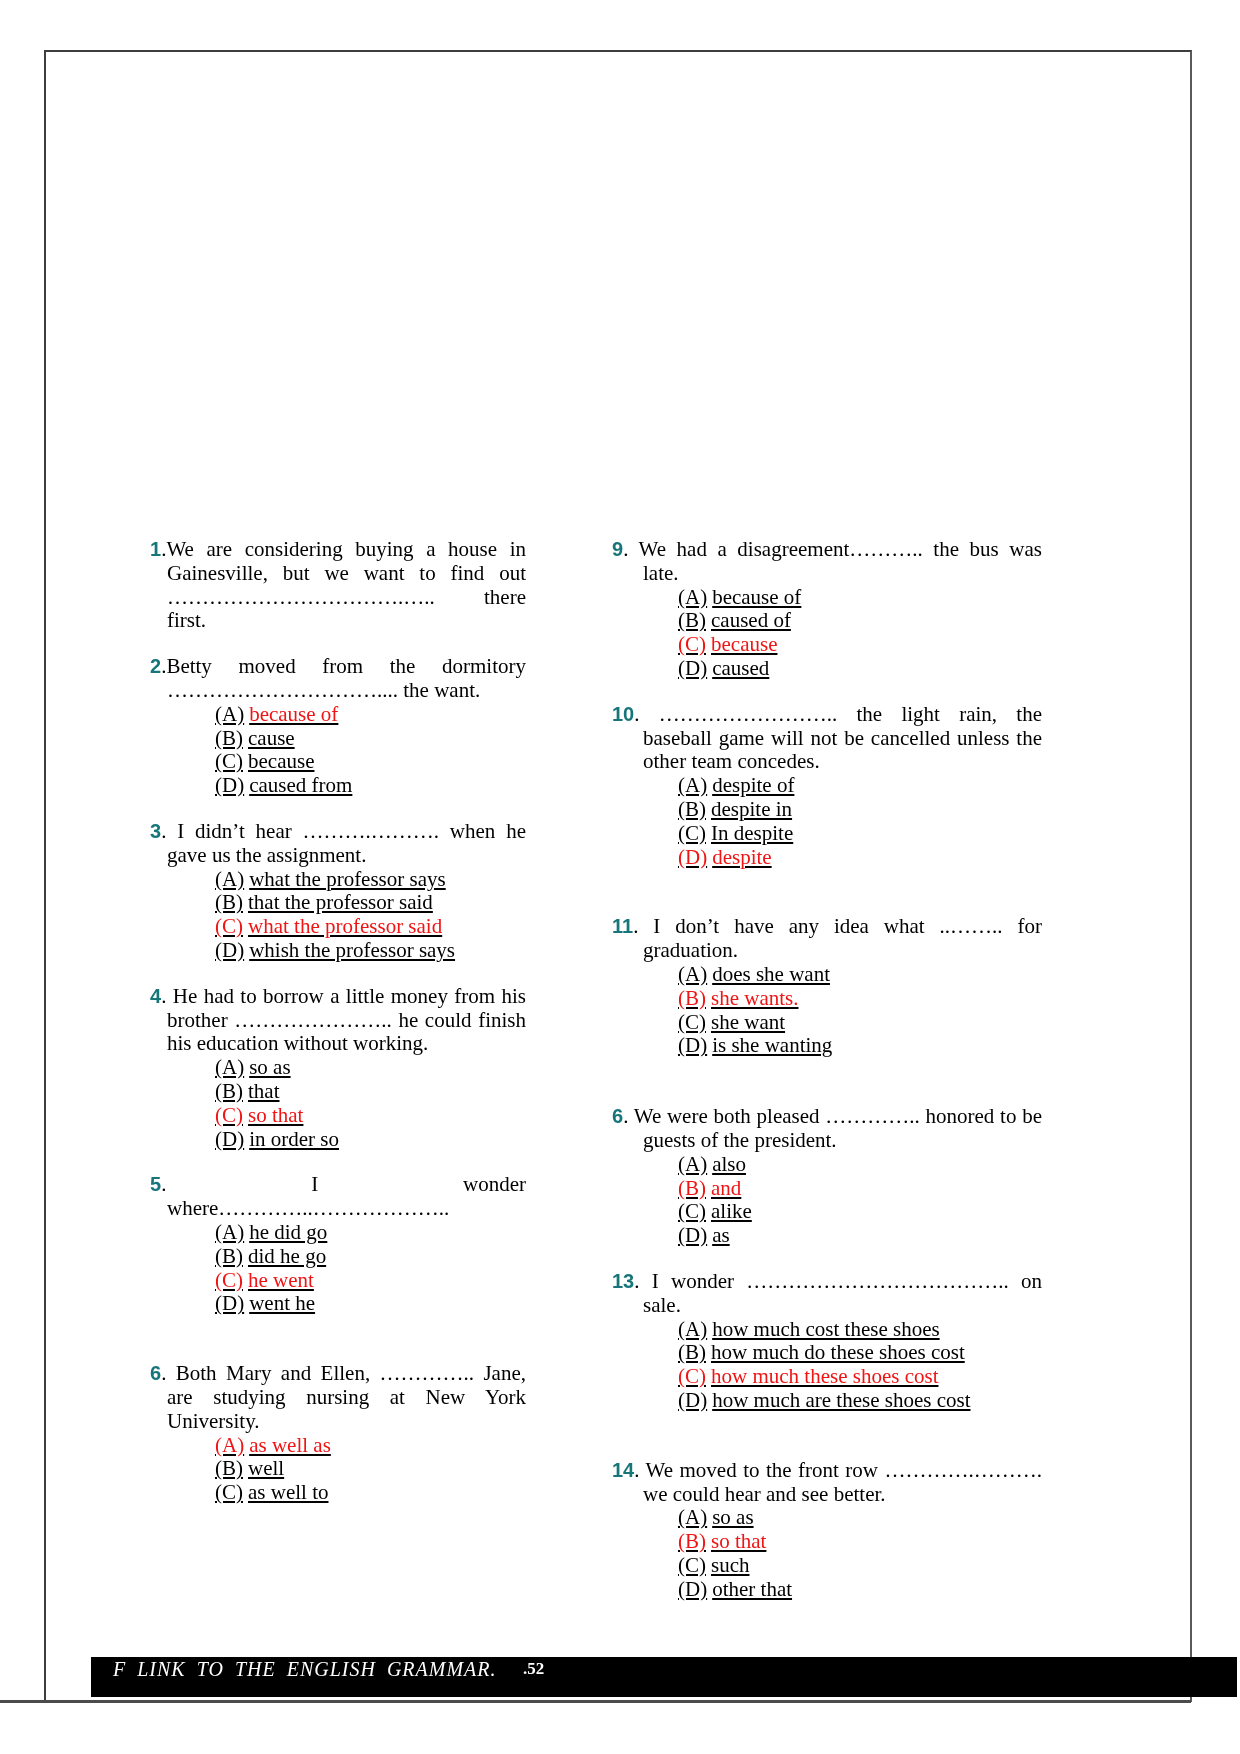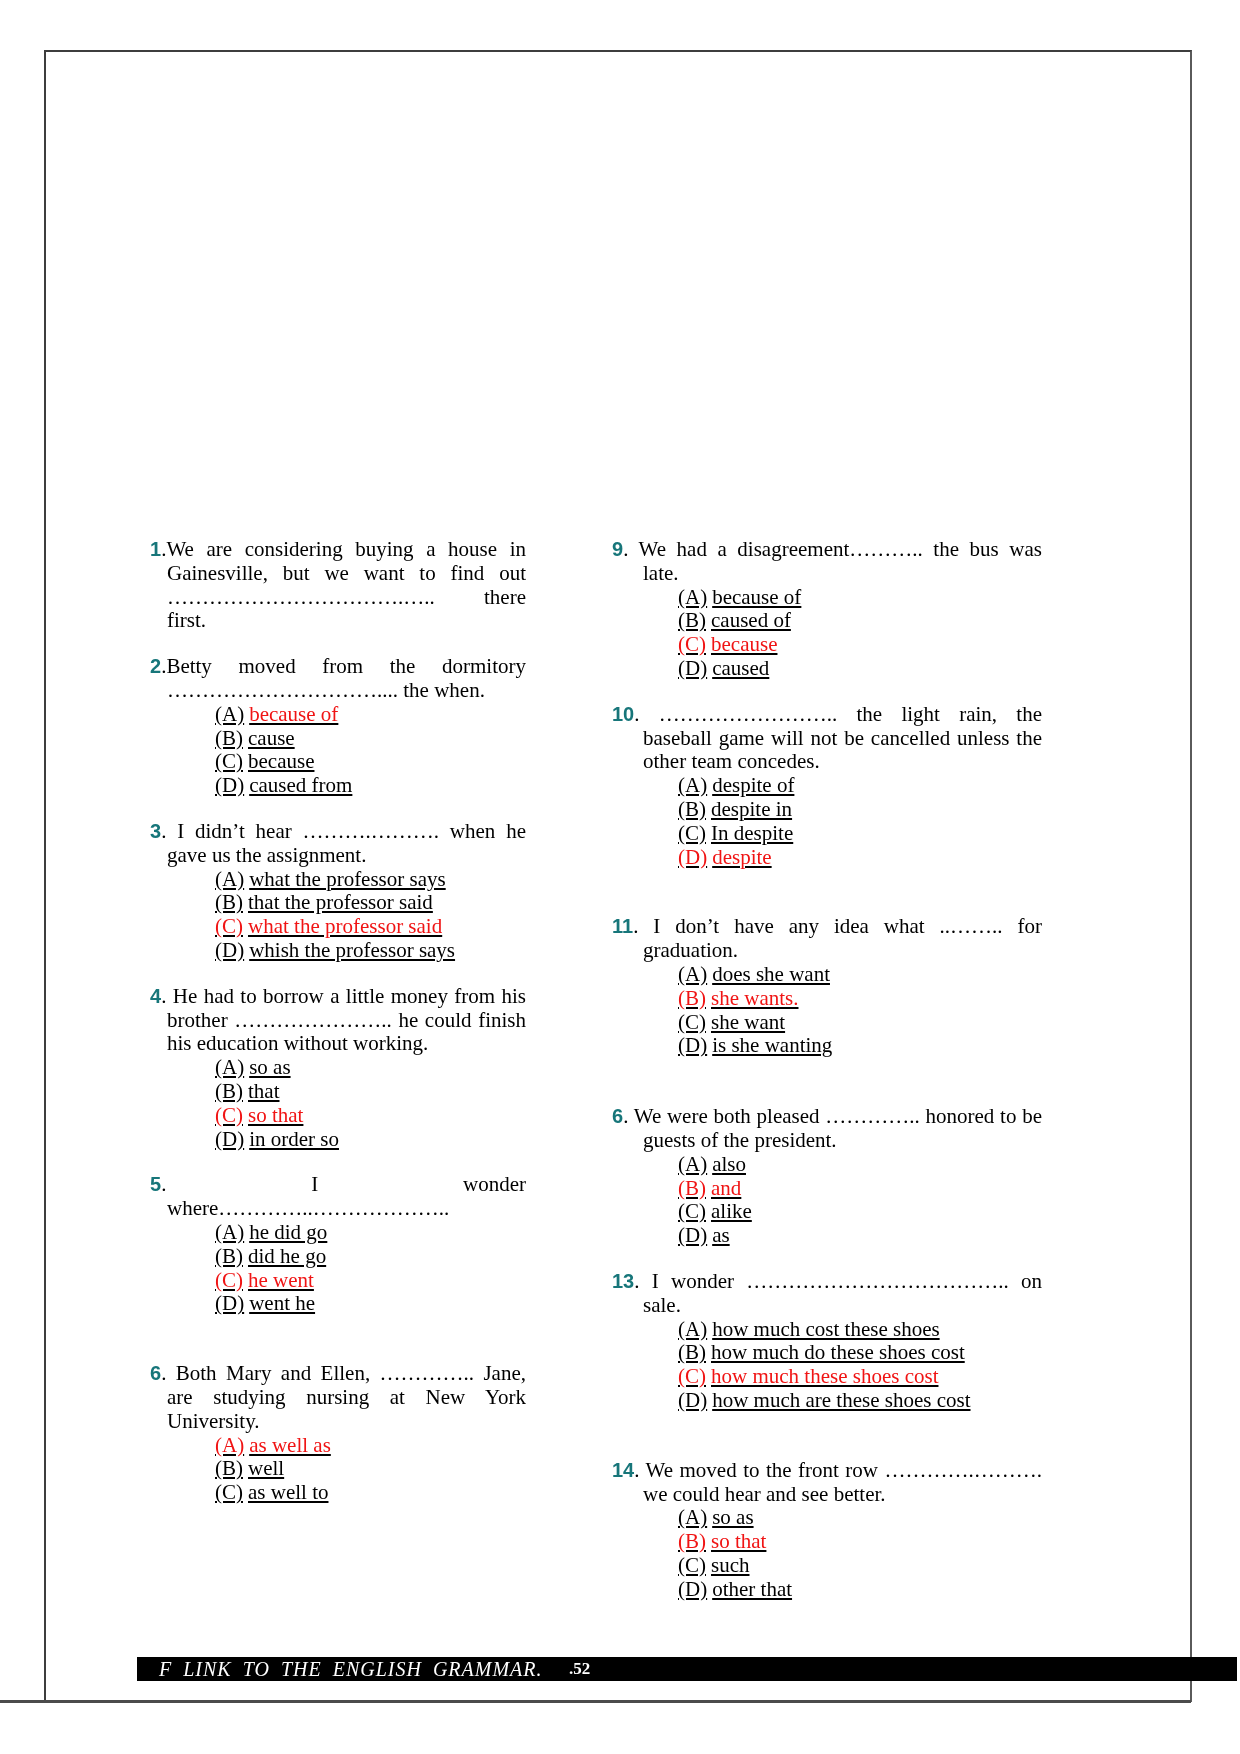--- a/index.html
+++ b/index.html
@@ -37,22 +37,22 @@
     color:var(--teal);font-family:"Liberation Sans",sans-serif;
     font-weight:bold;font-size:20px;
   }
   .qdot{color:var(--ink);}
   .col-left .options{margin-left:65px;}
   .col-right .options{margin-left:66px;}
   .option{white-space:nowrap;text-decoration:underline;}
   .opt-label{margin-right:5px;}
   .correct{color:var(--red);}
   .footer-bar{
-    position:absolute;left:91px;right:3px;top:1657px;height:24px;
-    background:var(--fbg);color:var(--ftx);margin-left:46px;
+    position:absolute;left:91px;right:3px;top:1657px;height:40px;
+    background:var(--fbg);color:var(--ftx);
   }
   .footer-title{
     position:absolute;left:22px;top:0;line-height:24px;
     font-style:italic;font-size:20px;letter-spacing:1px;word-spacing:5px;
   }
   .footer-num{
     position:absolute;left:432px;top:0;line-height:24px;
     font-weight:bold;font-size:17px;
   }
 </style>
@@ -60,21 +60,21 @@
 <body>
 
 <div class="page-frame"></div>
 <div class="frame-bottom-line"></div>
 
 <div class="col col-left">
     <div class="question">
       <p class="stem"><span class="qnum">1</span><span class="qdot">.</span><span class="stem-text">We are considering buying a house in Gainesville, but we want to find out …………………………….….. there first.</span></p>
     </div>
     <div class="question">
-      <p class="stem"><span class="qnum">2</span><span class="qdot">.</span><span class="stem-text">Betty moved from the dormitory ………………………….... the when.</span></p>
+      <p class="stem"><span class="qnum">2</span><span class="qdot">.</span><span class="stem-text">Betty moved from the dormitory ………………………….... the want.</span></p>
       <div class="options">
         <div class="option"><span class="opt-label">(A)</span><span class="opt-text correct">because of</span></div>
         <div class="option"><span class="opt-label">(B)</span><span class="opt-text">cause</span></div>
         <div class="option"><span class="opt-label">(C)</span><span class="opt-text">because</span></div>
         <div class="option"><span class="opt-label">(D)</span><span class="opt-text">caused from</span></div>
       </div>
     </div>
     <div class="question">
       <p class="stem"><span class="qnum">3</span><span class="qdot">.</span><span class="stem-text"> I didn’t hear ……….………. when he gave us the assignment.</span></p>
       <div class="options">

